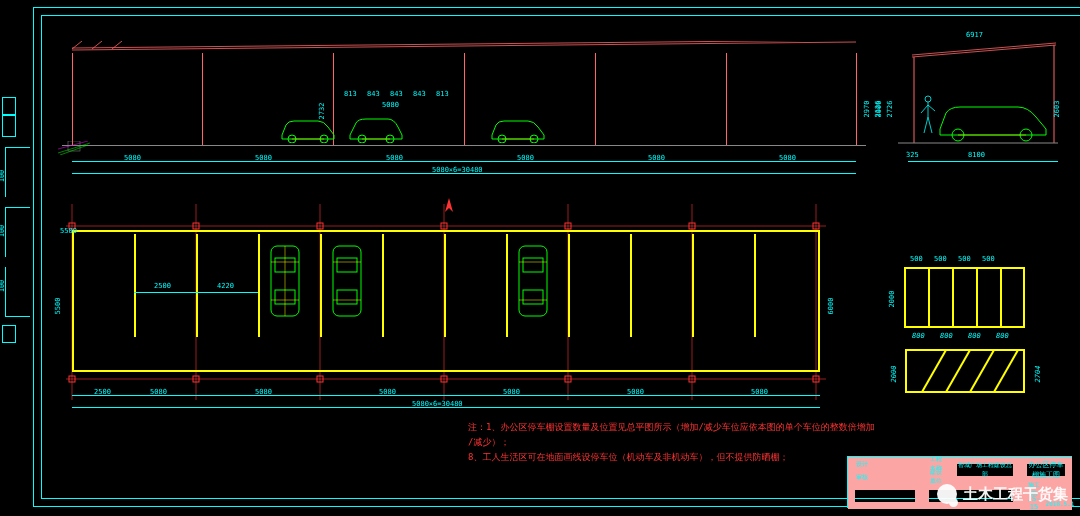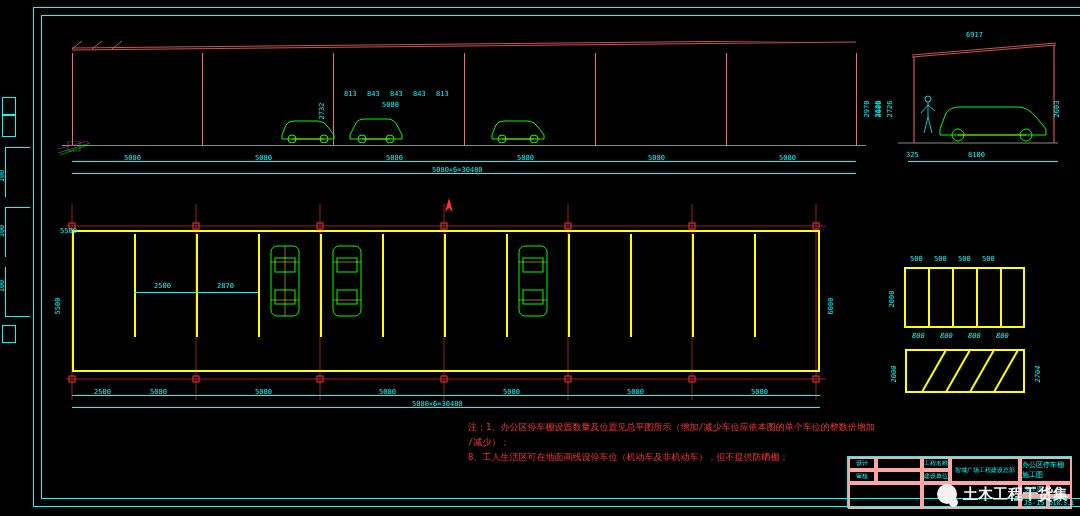--- a/index.html
+++ b/index.html
@@ -43,21 +43,21 @@
   .mini2 { position: absolute; left: 892px; top: 340px; width: 145px; height: 60px; font-style: italic; }
   .mini-box { position: absolute; border: 2px solid #ff0; }
   .mini-line { position: absolute; background: #ff0; width: 2px; top: 0; bottom: 0; }
   
   
   .notes { position: absolute; left: 468px; top: 420px; width: 380px; }
   .note-line { color: #f33; font-size: 9px; line-height: 15px; white-space: nowrap; }
   
   
   .tblock { position: absolute; right: 8px; bottom: 8px; width: 225px; height: 52px; border: 1px solid #0ff; }
-  .tblock .cell { border: 2px solid #fca5a5; position: absolute; color: #0ff; font-size: 6px; display: flex; align-items: center; justify-content: center; }
+  .tblock .cell { border: 7px solid #fca5a5; position: absolute; color: #0ff; font-size: 6px; display: flex; align-items: center; justify-content: center; text-align: center; }
   
   
   .wm { position: absolute; right: 12px; bottom: 12px; color: #fff; font-size: 15px; font-weight: bold; display: flex; align-items: center; gap: 6px; opacity: 0.95; }
   .wm-ico { width: 20px; height: 20px; background: #fff; border-radius: 50%; position: relative; }
   .wm-ico::after { content: ''; position: absolute; bottom: -3px; right: -1px; width: 9px; height: 9px; background: #fff; border-radius: 50%; }
 </style>
 </head>
 <body>
 
 <div class="side-scale">
@@ -241,21 +241,21 @@
       </svg></div>
   <div class="car-top" style="left:445px"><svg viewBox="0 0 32 78">
         <rect x="2" y="4" width="28" height="70" rx="6" class="car-path"></rect>
         <rect x="6" y="16" width="20" height="14" class="car-path"></rect>
         <rect x="6" y="48" width="20" height="14" class="car-path"></rect>
         <line class="axle" x1="2" y1="20" x2="30" y2="20"></line>
         <line class="axle" x1="2" y1="58" x2="30" y2="58"></line>
       </svg></div>
 
   <div class="dim" style="left:82px;top:70px">2500</div>
-  <div class="dim" style="left:145px;top:70px">2870</div>
+  <div class="dim" style="left:145px;top:70px">4220</div>
   <div class="dim-line" style="left:62px;top:80px;width:124px"></div>
 
   <div class="dim-line" style="left:0;top:183px;width:748px"></div>
   <div class="dim-line" style="left:0;top:195px;width:748px"></div>
   <div class="dim" style="left:22px;top:176px">2500</div>
   <div class="dim" style="left:78px;top:176px">5080</div>
   <div class="dim" style="left:183px;top:176px">5080</div>
   <div class="dim" style="left:307px;top:176px">5080</div>
   <div class="dim" style="left:431px;top:176px">5080</div>
   <div class="dim" style="left:555px;top:176px">5080</div>

